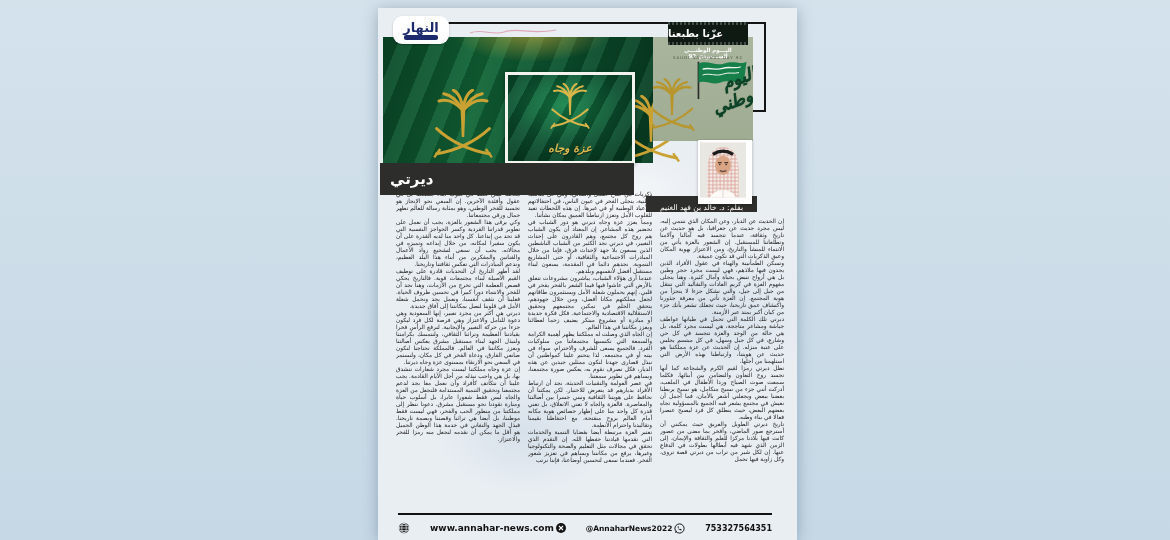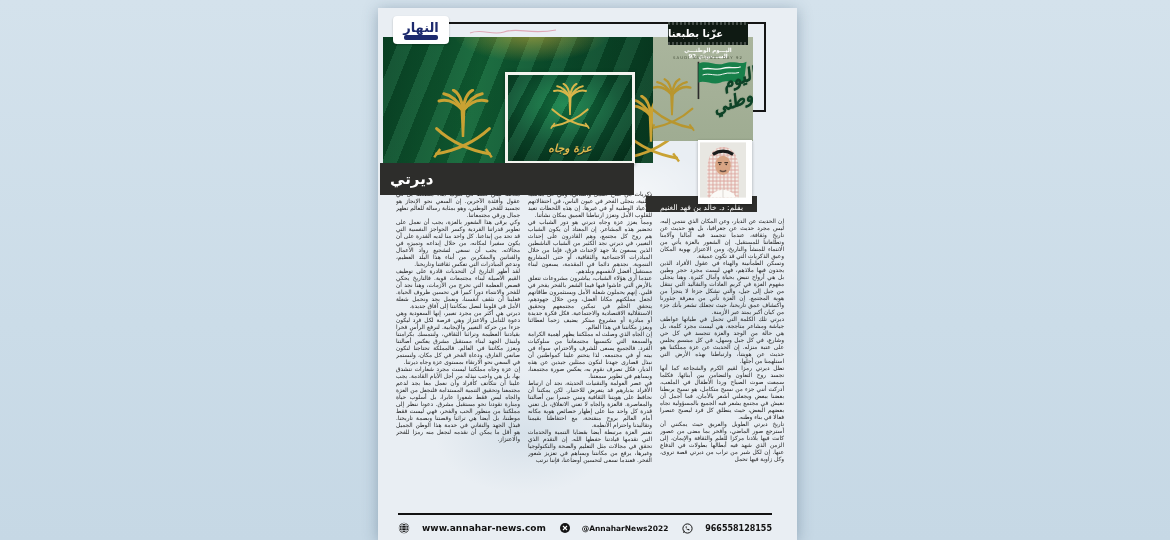--- a/index.html
+++ b/index.html
@@ -9,21 +9,21 @@
   .page{position:absolute;left:378px;top:8px;width:419px;height:532px;
         background:
           radial-gradient(140px 90px at 18% 22%, rgba(168,192,210,.30), transparent 65%),
           radial-gradient(180px 110px at 78% 58%, rgba(168,192,210,.28), transparent 65%),
           radial-gradient(150px 100px at 35% 80%, rgba(160,186,206,.25), transparent 60%),
           radial-gradient(120px 70px at 60% 35%, rgba(255,255,255,.5), transparent 70%),
           #e9eef3;
         box-shadow:0 2px 14px rgba(40,70,95,.35);}
   
   .logo-pill{position:absolute;left:15px;top:8px;width:56px;height:28px;background:#fff;
-             border-radius:4px;z-index:6;display:flex;flex-direction:column;align-items:center;
+             border-radius:9px;z-index:6;display:flex;flex-direction:column;align-items:center;
              justify-content:center;box-shadow:0 1px 2px rgba(0,0,0,.25);}
   .logo-text{color:#1d2a6e;font-weight:bold;font-size:13px;line-height:13px;direction:rtl;}
   .logo-ribbon{width:34px;height:5px;background:#1d2a6e;border-radius:2px;margin-top:1px;}
   .top-frame{position:absolute;left:66px;top:14px;width:318px;height:86px;
              border:2px solid #151515;z-index:1;}
   .scribble{position:absolute;left:90px;top:16px;z-index:2;opacity:.55;}
   
   .flag-banner{position:absolute;left:5px;top:29px;width:270px;height:126px;z-index:3;
       background:
         radial-gradient(110px 42px at 55% -4%, rgba(216,178,60,.60), rgba(216,178,60,0) 72%),
@@ -74,21 +74,21 @@
   
   .cols{position:absolute;left:18px;top:183px;width:388px;height:320px;direction:rtl;
         display:flex;gap:8px;overflow:hidden;}
   .col{flex:1;overflow:hidden;color:#222;font-size:5.8px;line-height:7px;text-align:justify;}
   .col p{margin:0;}
   .col-first{padding-top:27px;}
   
   .footer-rule{position:absolute;left:20px;top:505px;width:374px;height:2px;background:#121212;}
   .footer{position:absolute;left:20px;top:509px;width:374px;height:22px;display:flex;
           align-items:center;justify-content:space-between;}
-  .f-item{display:flex;align-items:center;gap:12px;color:#111;}
+  .f-item{display:flex;align-items:center;gap:20px;color:#111;}
   .f-site{font-size:9px;font-weight:bold;}
   .f-tw{font-size:7.5px;font-weight:bold;}
   .f-ph{font-size:8px;font-weight:bold;}
   .ficon{display:block;}
 </style>
 </head>
 <body>
 
 <svg width="0" height="0" style="position:absolute" aria-hidden="true">
   <defs>
@@ -227,18 +227,18 @@
           <path d="M3 3 L7 7 M7 3 L3 7" stroke="#fff" stroke-width="1.1"></path>
         </svg>
         <span class="f-tw">@AnnaharNews2022</span>
       </div>
       <div class="f-item">
         <svg class="ficon" width="11" height="11" viewBox="0 0 11 11">
           <circle cx="5.5" cy="5.5" r="4.6" fill="none" stroke="#151515" stroke-width="1"></circle>
           <path d="M1.6 9.8 L2.4 7.8" stroke="#151515" stroke-width="1"></path>
           <path d="M3.6 3.6 C3.6 6 5 7.4 7.4 7.4 L7.4 6.2 L5.9 5.8 L5.3 6.3 C4.7 5.9 4.4 5.5 4.2 4.9 L4.8 4.4 L4.6 3.2 Z" fill="#151515"></path>
         </svg>
-        <span class="f-ph">966558128155</span>
+        <span class="f-ph">753327564351</span>
       </div>
     </div>
 
   </div>
 </div>
 
 </body></html>

